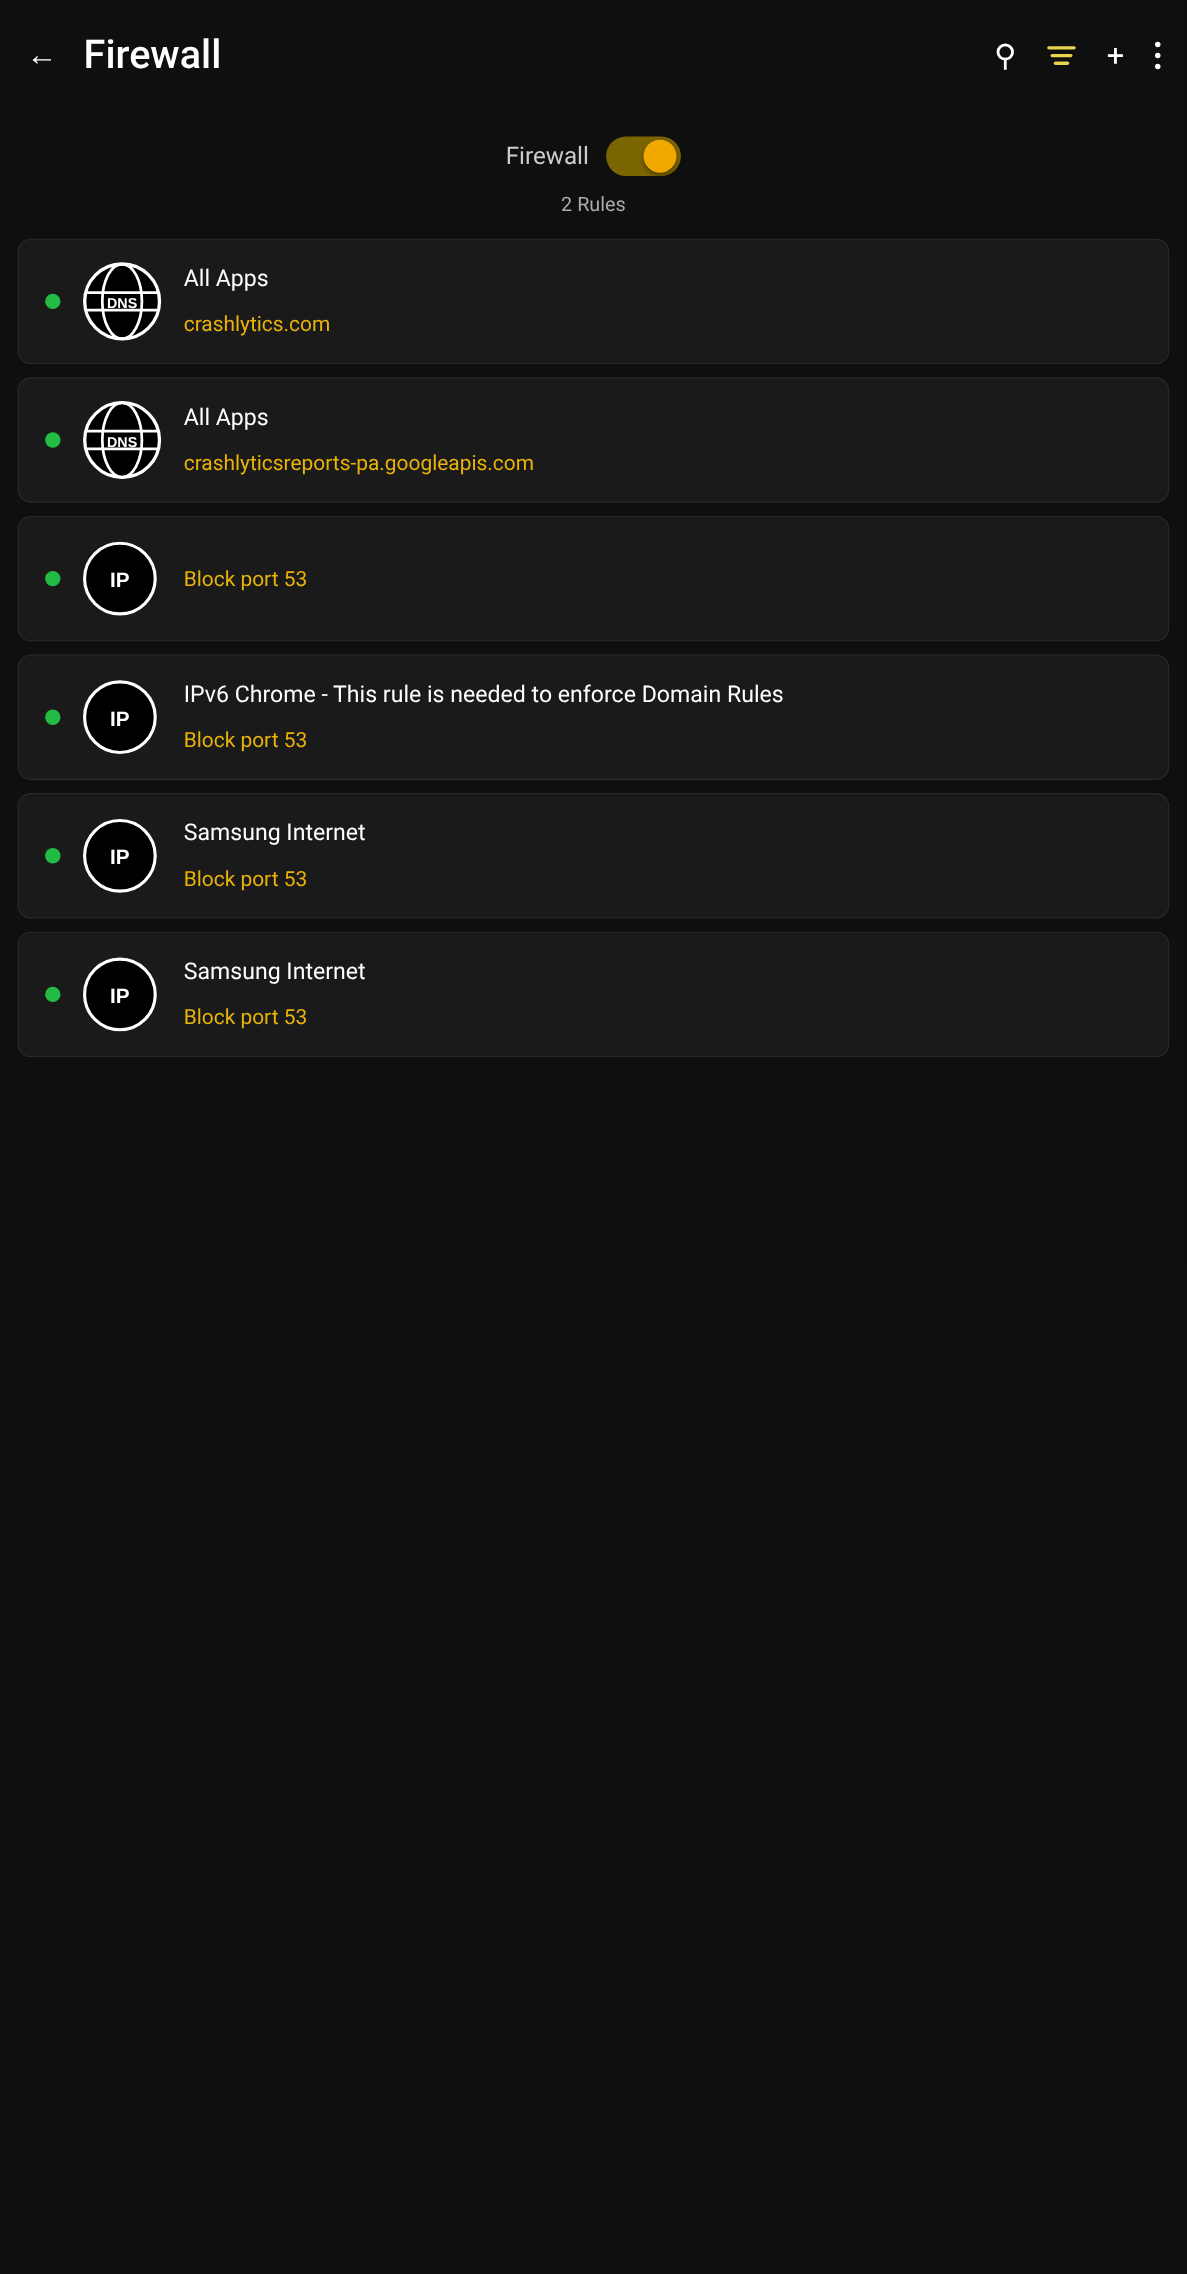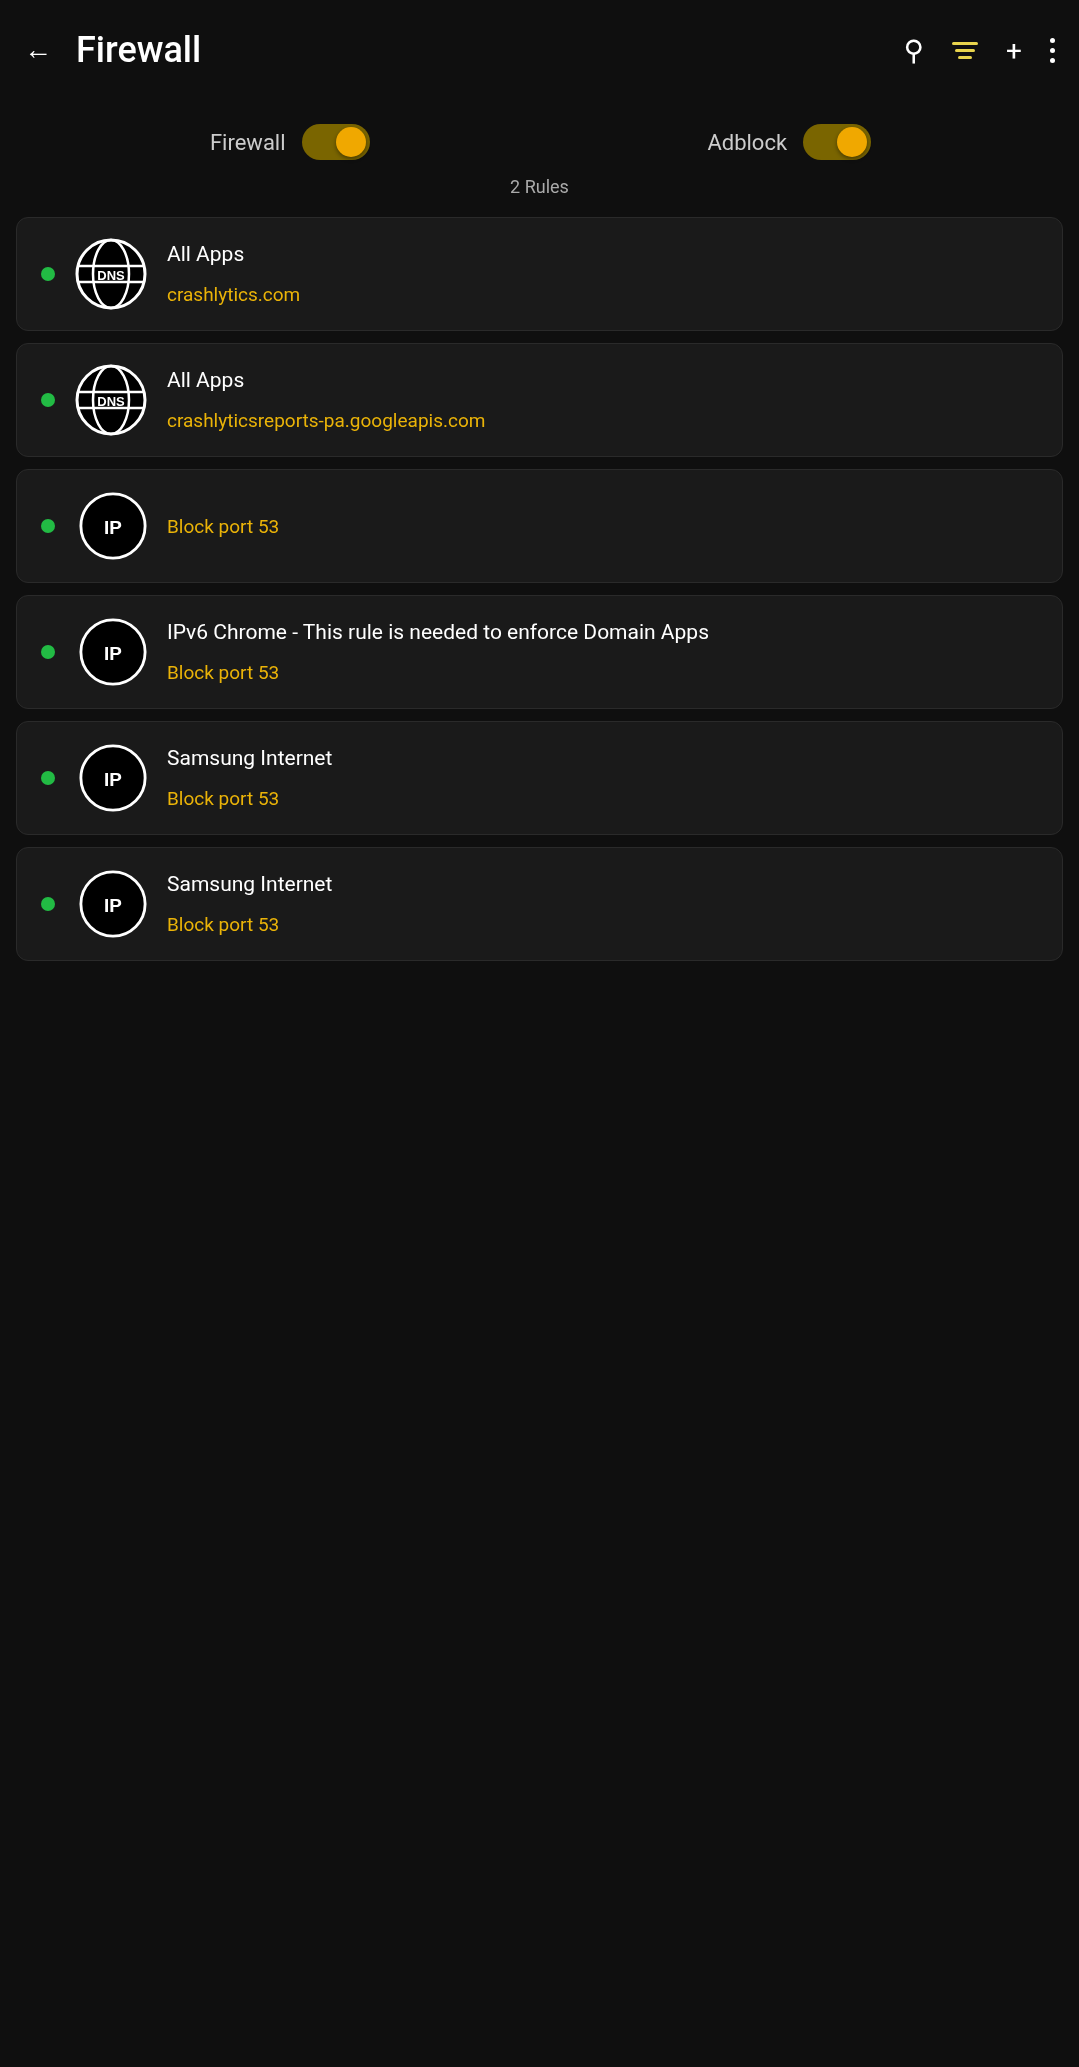--- a/index.html
+++ b/index.html
@@ -164,21 +164,21 @@
       background-color: #22bb44;
       flex-shrink: 0;
     }
 
     .rule-icon-wrapper {
       width: 72px;
       height: 72px;
       flex-shrink: 0;
       display: flex;
       align-items: center;
-      justify-content: flex-end;
+      justify-content: flex-start;
     }
 
     .dns-icon {
       width: 72px;
       height: 72px;
     }
 
     .ip-icon {
       width: 68px;
       height: 68px;
@@ -242,27 +242,20 @@
   <div class="toggles-row">
 
     <div class="toggle-group">
       <span class="toggle-label">Firewall</span>
       <div class="toggle-switch">
         <div class="toggle-track active"></div>
         <div class="toggle-thumb"></div>
       </div>
     </div>
 
-    <div class="toggle-group">
-      <span class="toggle-label">Adblock</span>
-      <div class="toggle-switch">
-        <div class="toggle-track active"></div>
-        <div class="toggle-thumb"></div>
-      </div>
-    </div>
   </div>
   <div class="rules-count">2 Rules</div>
 </div>
 
 <div class="rules-list">
 
   <div class="rule-card">
     <div class="rule-status-dot"></div>
     <div class="rule-icon-wrapper">
       <svg class="dns-icon" viewBox="0 0 72 72" fill="none">
@@ -311,21 +304,21 @@
 
   <div class="rule-card">
     <div class="rule-status-dot"></div>
     <div class="rule-icon-wrapper">
       <svg class="ip-icon" viewBox="0 0 72 72" fill="none">
         <circle cx="36" cy="36" r="34" stroke="white" stroke-width="3" fill="black"></circle>
         <text x="36" y="44" text-anchor="middle" fill="white" font-size="20" font-weight="bold" font-family="Arial">IP</text>
       </svg>
     </div>
     <div class="rule-text">
-      <span class="rule-title">IPv6 Chrome - This rule is needed to enforce Domain Apps</span>
+      <span class="rule-title">IPv6 Chrome - This rule is needed to enforce Domain Rules</span>
       <span class="rule-subtitle">Block port 53</span>
     </div>
   </div>
 
   <div class="rule-card">
     <div class="rule-status-dot"></div>
     <div class="rule-icon-wrapper">
       <svg class="ip-icon" viewBox="0 0 72 72" fill="none">
         <circle cx="36" cy="36" r="34" stroke="white" stroke-width="3" fill="black"></circle>
         <text x="36" y="44" text-anchor="middle" fill="white" font-size="20" font-weight="bold" font-family="Arial">IP</text>

